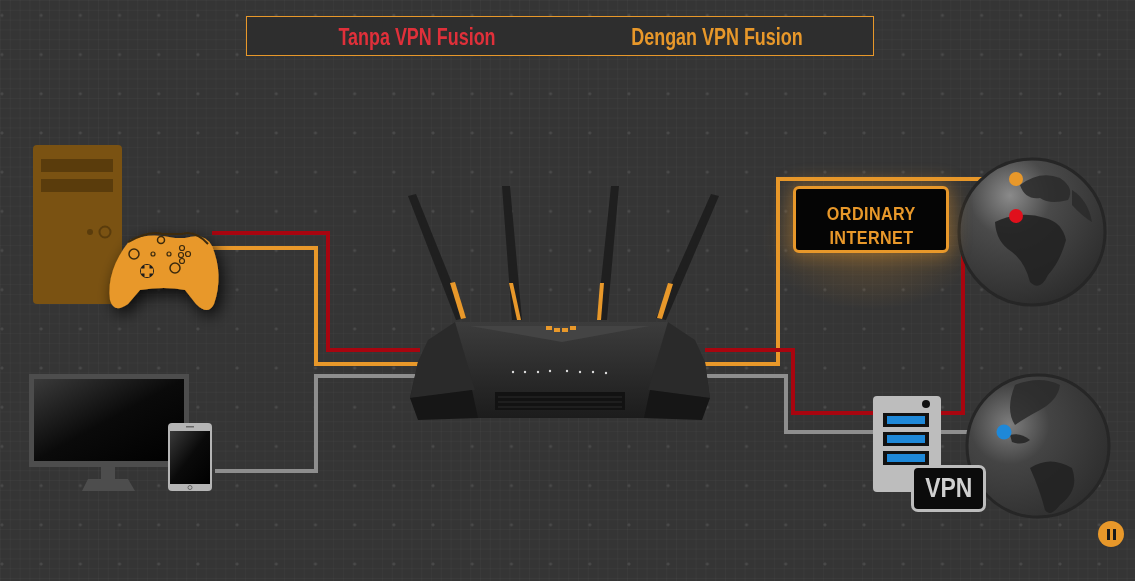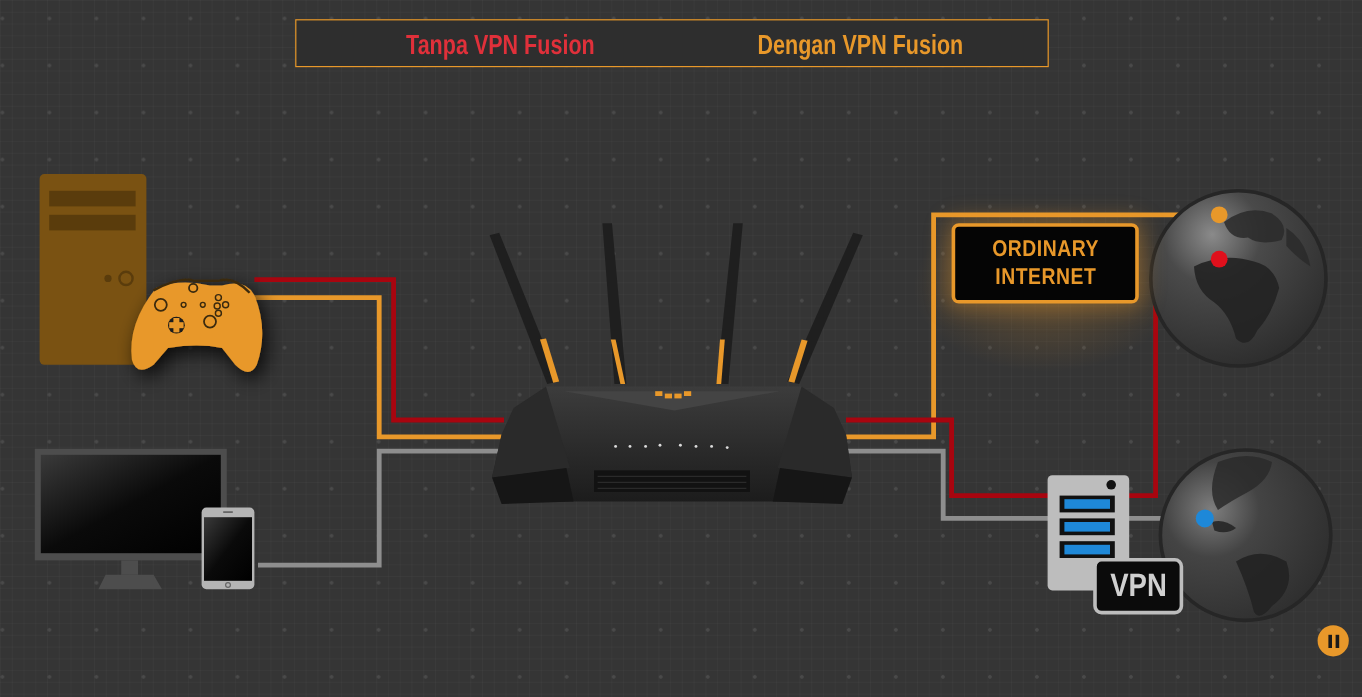--- a/index.html
+++ b/index.html
@@ -12,21 +12,21 @@
       linear-gradient(90deg, rgba(255,255,255,0.025) 1px, transparent 1px);
     background-size:39.2px 39.2px, 9.8px 9.8px, 9.8px 9.8px;
     background-position:-17.6px -4.2px, 0 0, 0 0;
   }
   .tabbar{position:absolute;left:246px;top:16px;width:628px;height:40px;border:1.5px solid #e8982a;background:#2e2e2e;box-sizing:border-box;}
   .tab{position:absolute;top:0;height:37px;line-height:40px;font-family:"Liberation Sans",sans-serif;font-weight:bold;font-size:23px;transform:scaleX(0.78);transform-origin:center;letter-spacing:0;cursor:pointer;white-space:nowrap;}
   .tab-left{left:0;width:340px;text-align:center;}
   .tab-right{left:290px;width:360px;text-align:center;}
   svg#scene{position:absolute;left:0;top:0;}
   .label-box{position:absolute;left:793px;top:186px;width:156px;height:67px;background:#050505;border:3px solid #e8982a;border-radius:6px;box-sizing:border-box;
-    box-shadow:0 0 18px 4px rgba(232,152,42,0.35);display:flex;flex-direction:column;align-items:center;justify-content:center;}
+    box-shadow:0 0 18px 4px rgba(232,152,42,0.35);display:flex;flex-direction:column;align-items:center;justify-content:flex-end;}
   .label-box span{font-family:"Liberation Sans",sans-serif;font-weight:bold;font-size:19px;line-height:24px;letter-spacing:0.5px;transform:scaleX(0.85);}
   .vpn-badge{position:absolute;left:911px;top:453px;width:75px;height:47px;background:#0b0b0b;border:3px solid #bdbdbd;border-radius:7px;box-sizing:border-box;display:flex;align-items:center;justify-content:center;margin-top:12px;}
   .vpn-badge span{font-family:"Liberation Sans",sans-serif;font-weight:bold;font-size:27px;color:#d0d0d0;transform:scaleX(0.85);}
   .pause-btn{position:absolute;left:1098px;top:521px;width:26px;height:26px;border-radius:50%;background:#e8982a;display:flex;align-items:center;justify-content:center;gap:3px;cursor:pointer;}
   .pause-btn i{display:block;width:3px;height:11px;background:#1a1a1a;}
 </style>
 </head>
 <body>
 
 <div id="stage">

